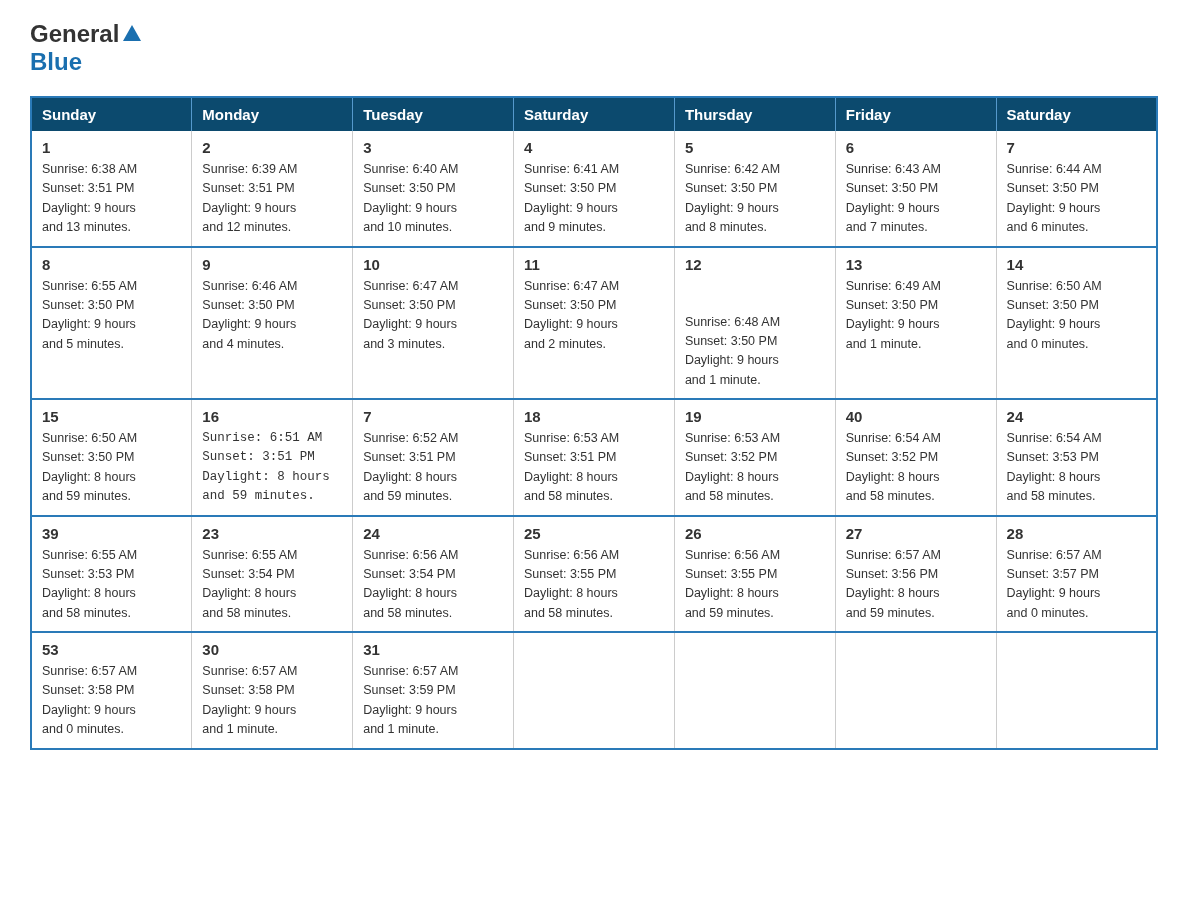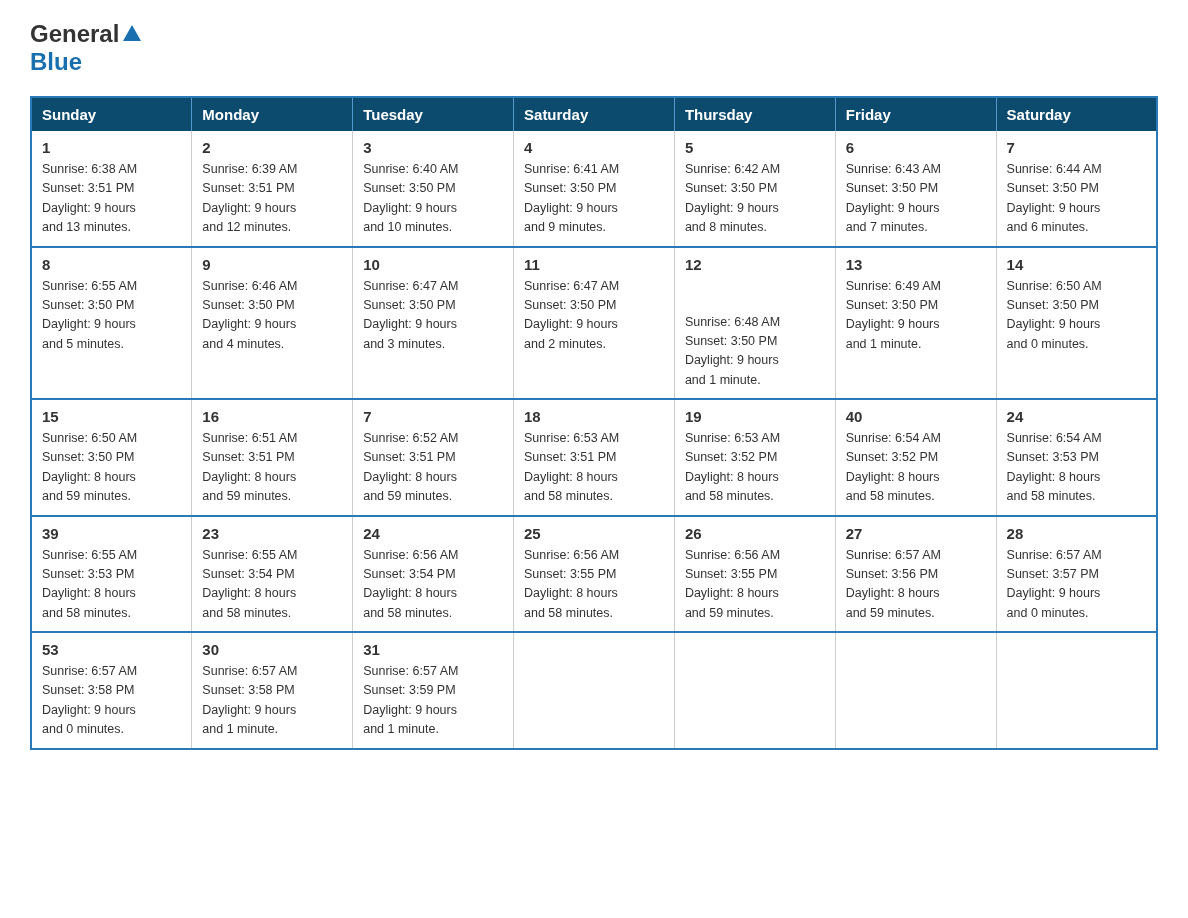--- a/index.html
+++ b/index.html
@@ -232,21 +232,21 @@
       <tr>
         <td>
           <span class="day-num">15</span>
           <div class="day-info" style="white-space: pre-line;">Sunrise: 6:50 AM
 Sunset: 3:50 PM
 Daylight: 8 hours
 and 59 minutes.</div>
         </td>
         <td>
           <span class="day-num">16</span>
-          <div class="day-info" style="white-space: pre-line;">Sunrise: 6:51 AM
+          <div class="day-info" style="white-space: pre-line; font-family: Liberation Mono, monospace;">Sunrise: 6:51 AM
 Sunset: 3:51 PM
 Daylight: 8 hours
 and 59 minutes.</div>
         </td>
         <td>
           <span class="day-num">7</span>
           <div class="day-info" style="white-space: pre-line;">Sunrise: 6:52 AM
 Sunset: 3:51 PM
 Daylight: 8 hours
 and 59 minutes.</div>

